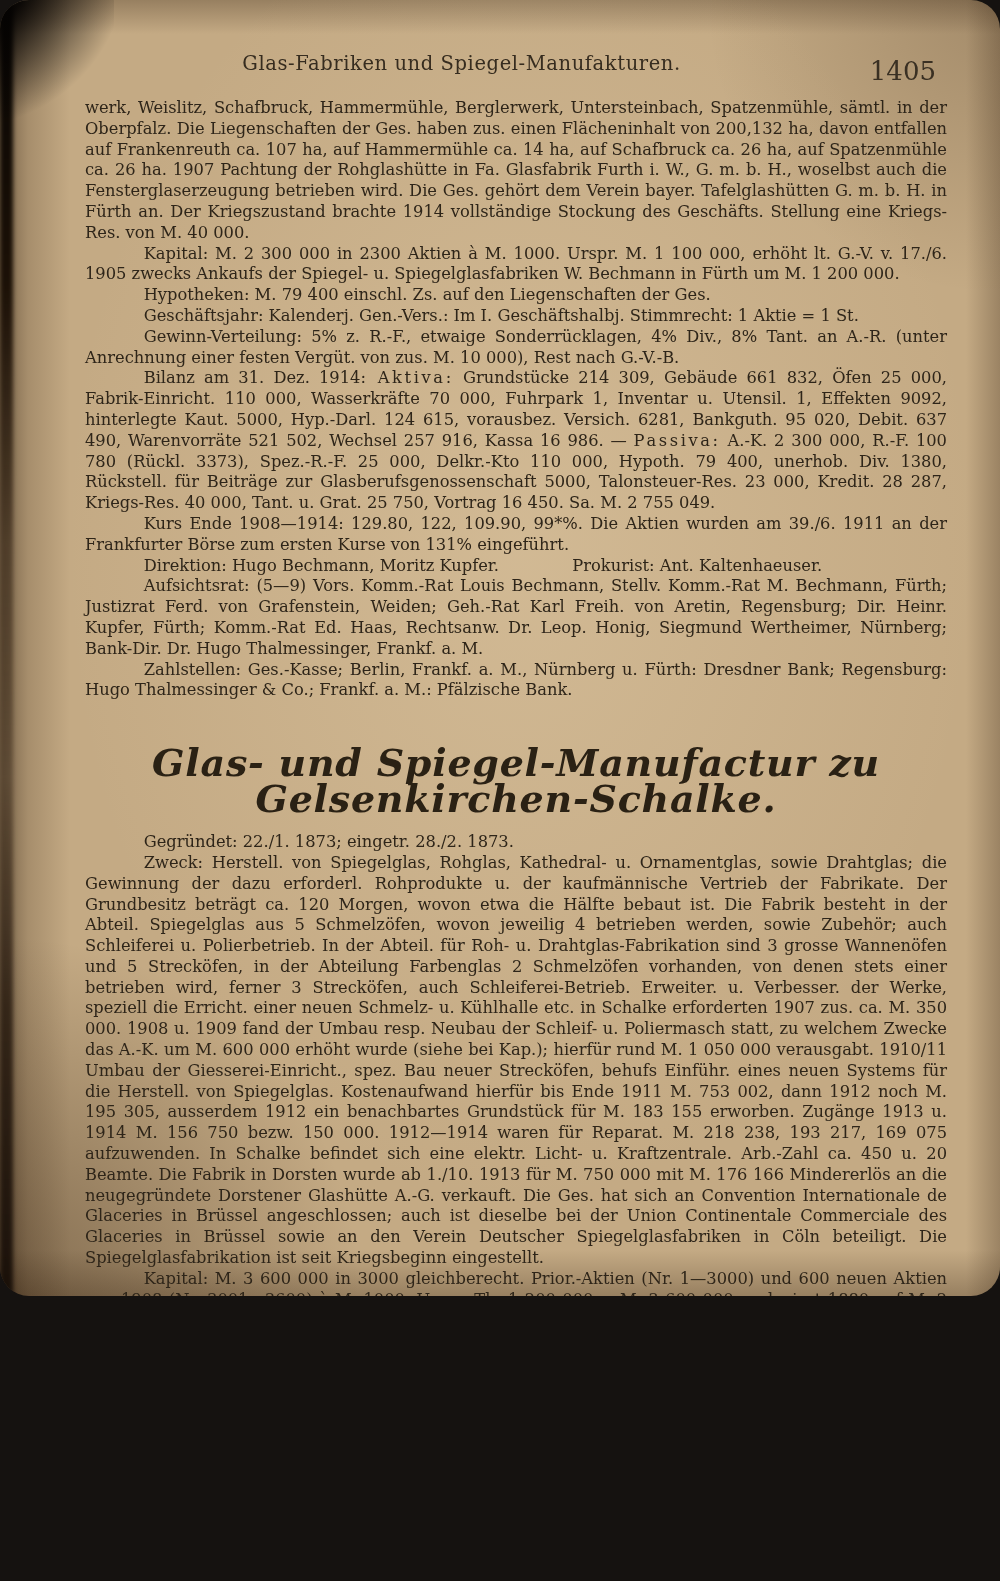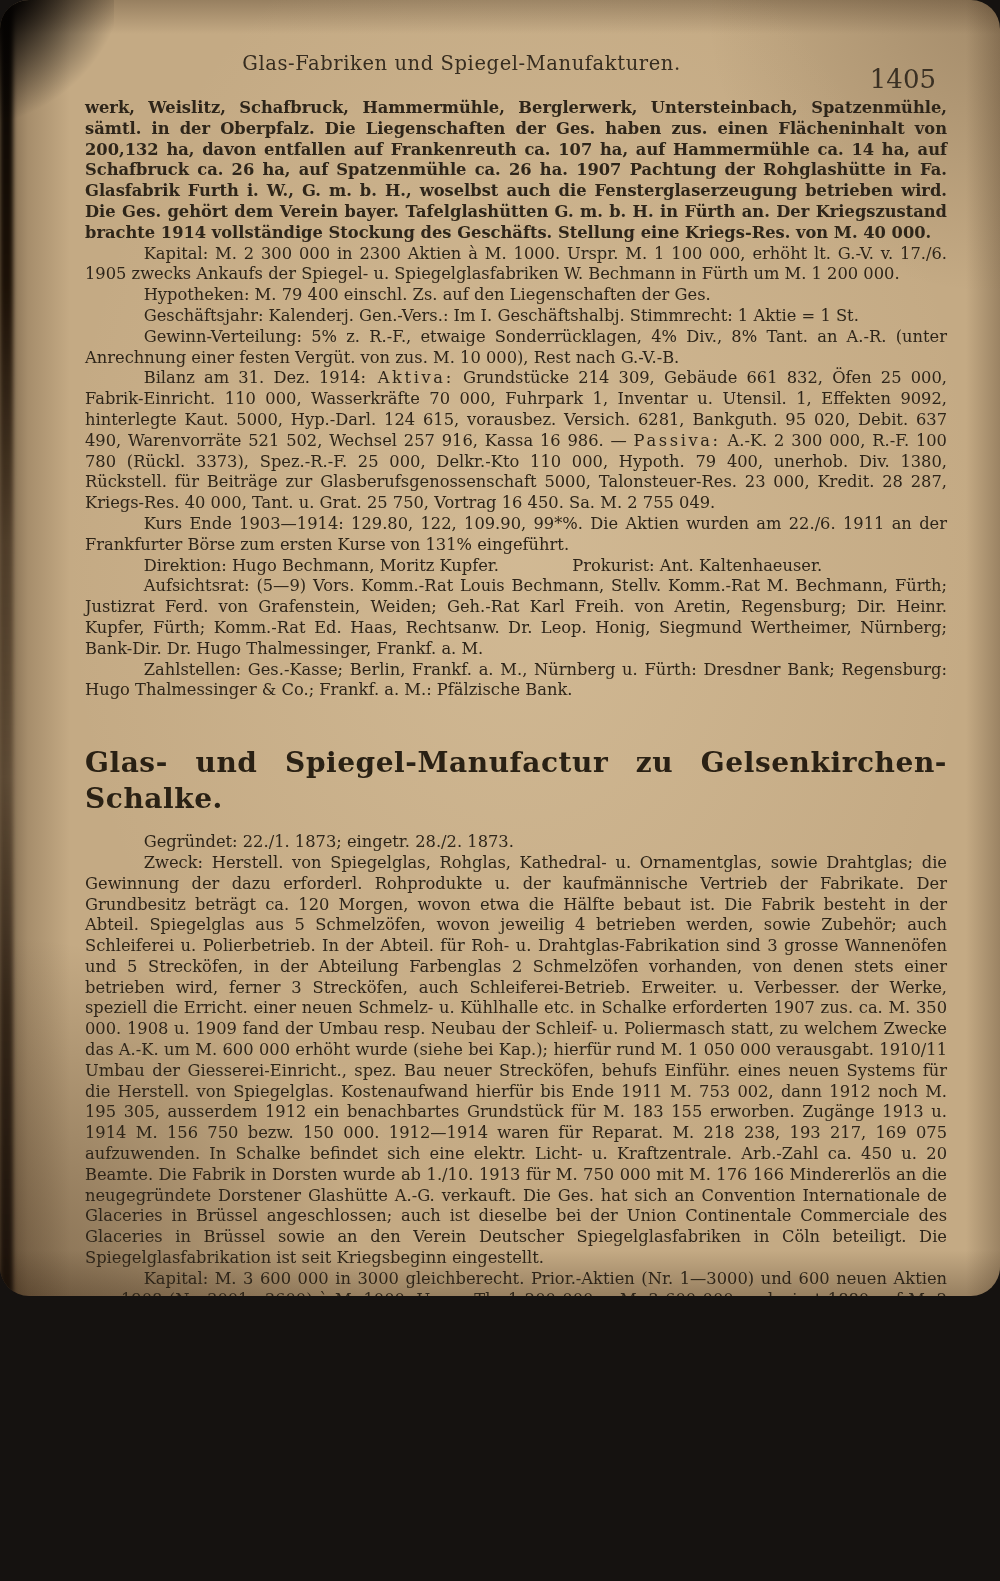--- a/index.html
+++ b/index.html
@@ -32,36 +32,36 @@
   .corner-tl {
     position: absolute; left: -36px; top: -36px; width: 150px; height: 170px;
     background: radial-gradient(circle at 0 0, rgba(5,3,2,0.95) 30%, rgba(5,3,2,0) 72%);
   }
   .runhead { position: absolute; top: 48px; left: 85px; right: 52px; height: 34px; }
   .runhead-title {
     position: absolute; left: 0; right: 110px; text-align: center;
     font-size: 19.5px; letter-spacing: 0.03em; color: #362c1f; top: 4px;
   }
   .runhead-page {
-    position: absolute; right: 12px; top: 16px;
+    position: absolute; right: 12px; top: 8px;
     font-size: 26px; color: #3a3023;
   }
   .content {
     position: absolute; top: 98px; left: 85px; width: 862px;
     font-size: 16.3px; line-height: 20.8px; text-align: justify;
   }
   .para { margin: 0; text-indent: 3.6em; }
-  .para.flush { text-indent: 0; font-weight: bold; }
+  .para.flush { text-indent: 0; }
   .b { font-weight: normal; }
   .sp { letter-spacing: 0.16em; }
   .gap { display: inline-block; width: 4.5em; }
   .company-title {
-    margin: 44px 0 15px 0; text-indent: 0; 
-    font-weight: bold; font-size: 28px; line-height: 36px;
-    letter-spacing: 0.02em; color: #2a2114;
+    margin: 44px 0 15px 0; text-indent: 0; text-align: center;
+    font-weight: bold; font-size: 38px; line-height: 36px;
+    letter-spacing: 0.02em; color: #2a2114; font-style: italic;
   }
 </style>
 </head>
 <body>
 
 <div class="page">
   <div class="spine-strip"></div>
   <div class="corner-tl"></div>
 
   <div class="runhead">
@@ -77,21 +77,21 @@
 
     <p class="para"><span class="b">Hypotheken:</span><span> M. 79 400 einschl. Zs. auf den Liegenschaften der Ges.</span></p>
 
     <p class="para"><span class="b">Geschäftsjahr:</span><span> Kalenderj. </span><span class="b">Gen.-Vers.:</span><span> Im I. Geschäftshalbj. </span><span class="b">Stimmrecht:</span><span> 1 Aktie = 1 St.</span></p>
 
     <p class="para"><span class="b">Gewinn-Verteilung:</span><span> 5% z. R.-F., etwaige Sonderrücklagen, 4% Div., 8% Tant. an A.-R. (unter Anrechnung einer festen Vergüt. von zus. M. 10 000), Rest nach G.-V.-B.</span></p>
 
     <p class="para"><span class="b">Bilanz am 31. Dez. 1914:</span><span class="sp"> Aktiva:</span><span> Grundstücke 214 309, Gebäude 661 832, Öfen 25 000, Fabrik-Einricht. 110 000, Wasserkräfte 70 000, Fuhrpark 1, Inventar u. Utensil. 1, Effekten 9092, hinterlegte Kaut. 5000, Hyp.-Darl. 124 615, vorausbez. Versich. 6281, Bankguth. 95 020, Debit. 637 490, Warenvorräte 521 502, Wechsel 257 916, Kassa 16 986. — </span><span class="sp">Passiva:</span><span> A.-K. 2 300 000, R.-F. 100 780 (Rückl. 3373), Spez.-R.-F. 25 000, Delkr.-Kto 110 000, Hypoth. 79 400, unerhob. Div. 1380, Rückstell. für Beiträge zur Glasberufsgenossenschaft 5000, Talonsteuer-Res. 23 000, Kredit. 28 287, Kriegs-Res. 40 000, Tant. u. Grat. 25 750, Vortrag 16 450. Sa. M. 2 755 049.</span></p>
 
 
-    <p class="para"><span class="b">Kurs Ende 1903—1914:</span><span> 129.80, 122, 109.90, 99*%. Die Aktien wurden am 22./6. 1911 an der Frankfurter Börse zum ersten Kurse von 131% eingeführt.</span></p>
+    <p class="para"><span class="b">Kurs Ende 1908—1914:</span><span> 129.80, 122, 109.90, 99*%. Die Aktien wurden am 39./6. 1911 an der Frankfurter Börse zum ersten Kurse von 131% eingeführt.</span></p>
 
 
     <p class="para"><span class="b">Direktion:</span><span> Hugo Bechmann, Moritz Kupfer.</span><span class="gap"></span><span class="b">Prokurist:</span><span> Ant. Kaltenhaeuser.</span></p>
 
     <p class="para"><span class="b">Aufsichtsrat:</span><span> (5—9) Vors. Komm.-Rat Louis Bechmann, Stellv. Komm.-Rat M. Bechmann, Fürth; Justizrat Ferd. von Grafenstein, Weiden; Geh.-Rat Karl Freih. von Aretin, Regensburg; Dir. Heinr. Kupfer, Fürth; Komm.-Rat Ed. Haas, Rechtsanw. Dr. Leop. Honig, Siegmund Wertheimer, Nürnberg; Bank-Dir. Dr. Hugo Thalmessinger, Frankf. a. M.</span></p>
 
     <p class="para"><span class="b">Zahlstellen:</span><span> Ges.-Kasse; Berlin, Frankf. a. M., Nürnberg u. Fürth: Dresdner Bank; Regensburg: Hugo Thalmessinger &amp; Co.; Frankf. a. M.: Pfälzische Bank.</span></p>
 
     <p class="para company-title">Glas- und Spiegel-Manufactur zu Gelsenkirchen-Schalke.</p>
 

